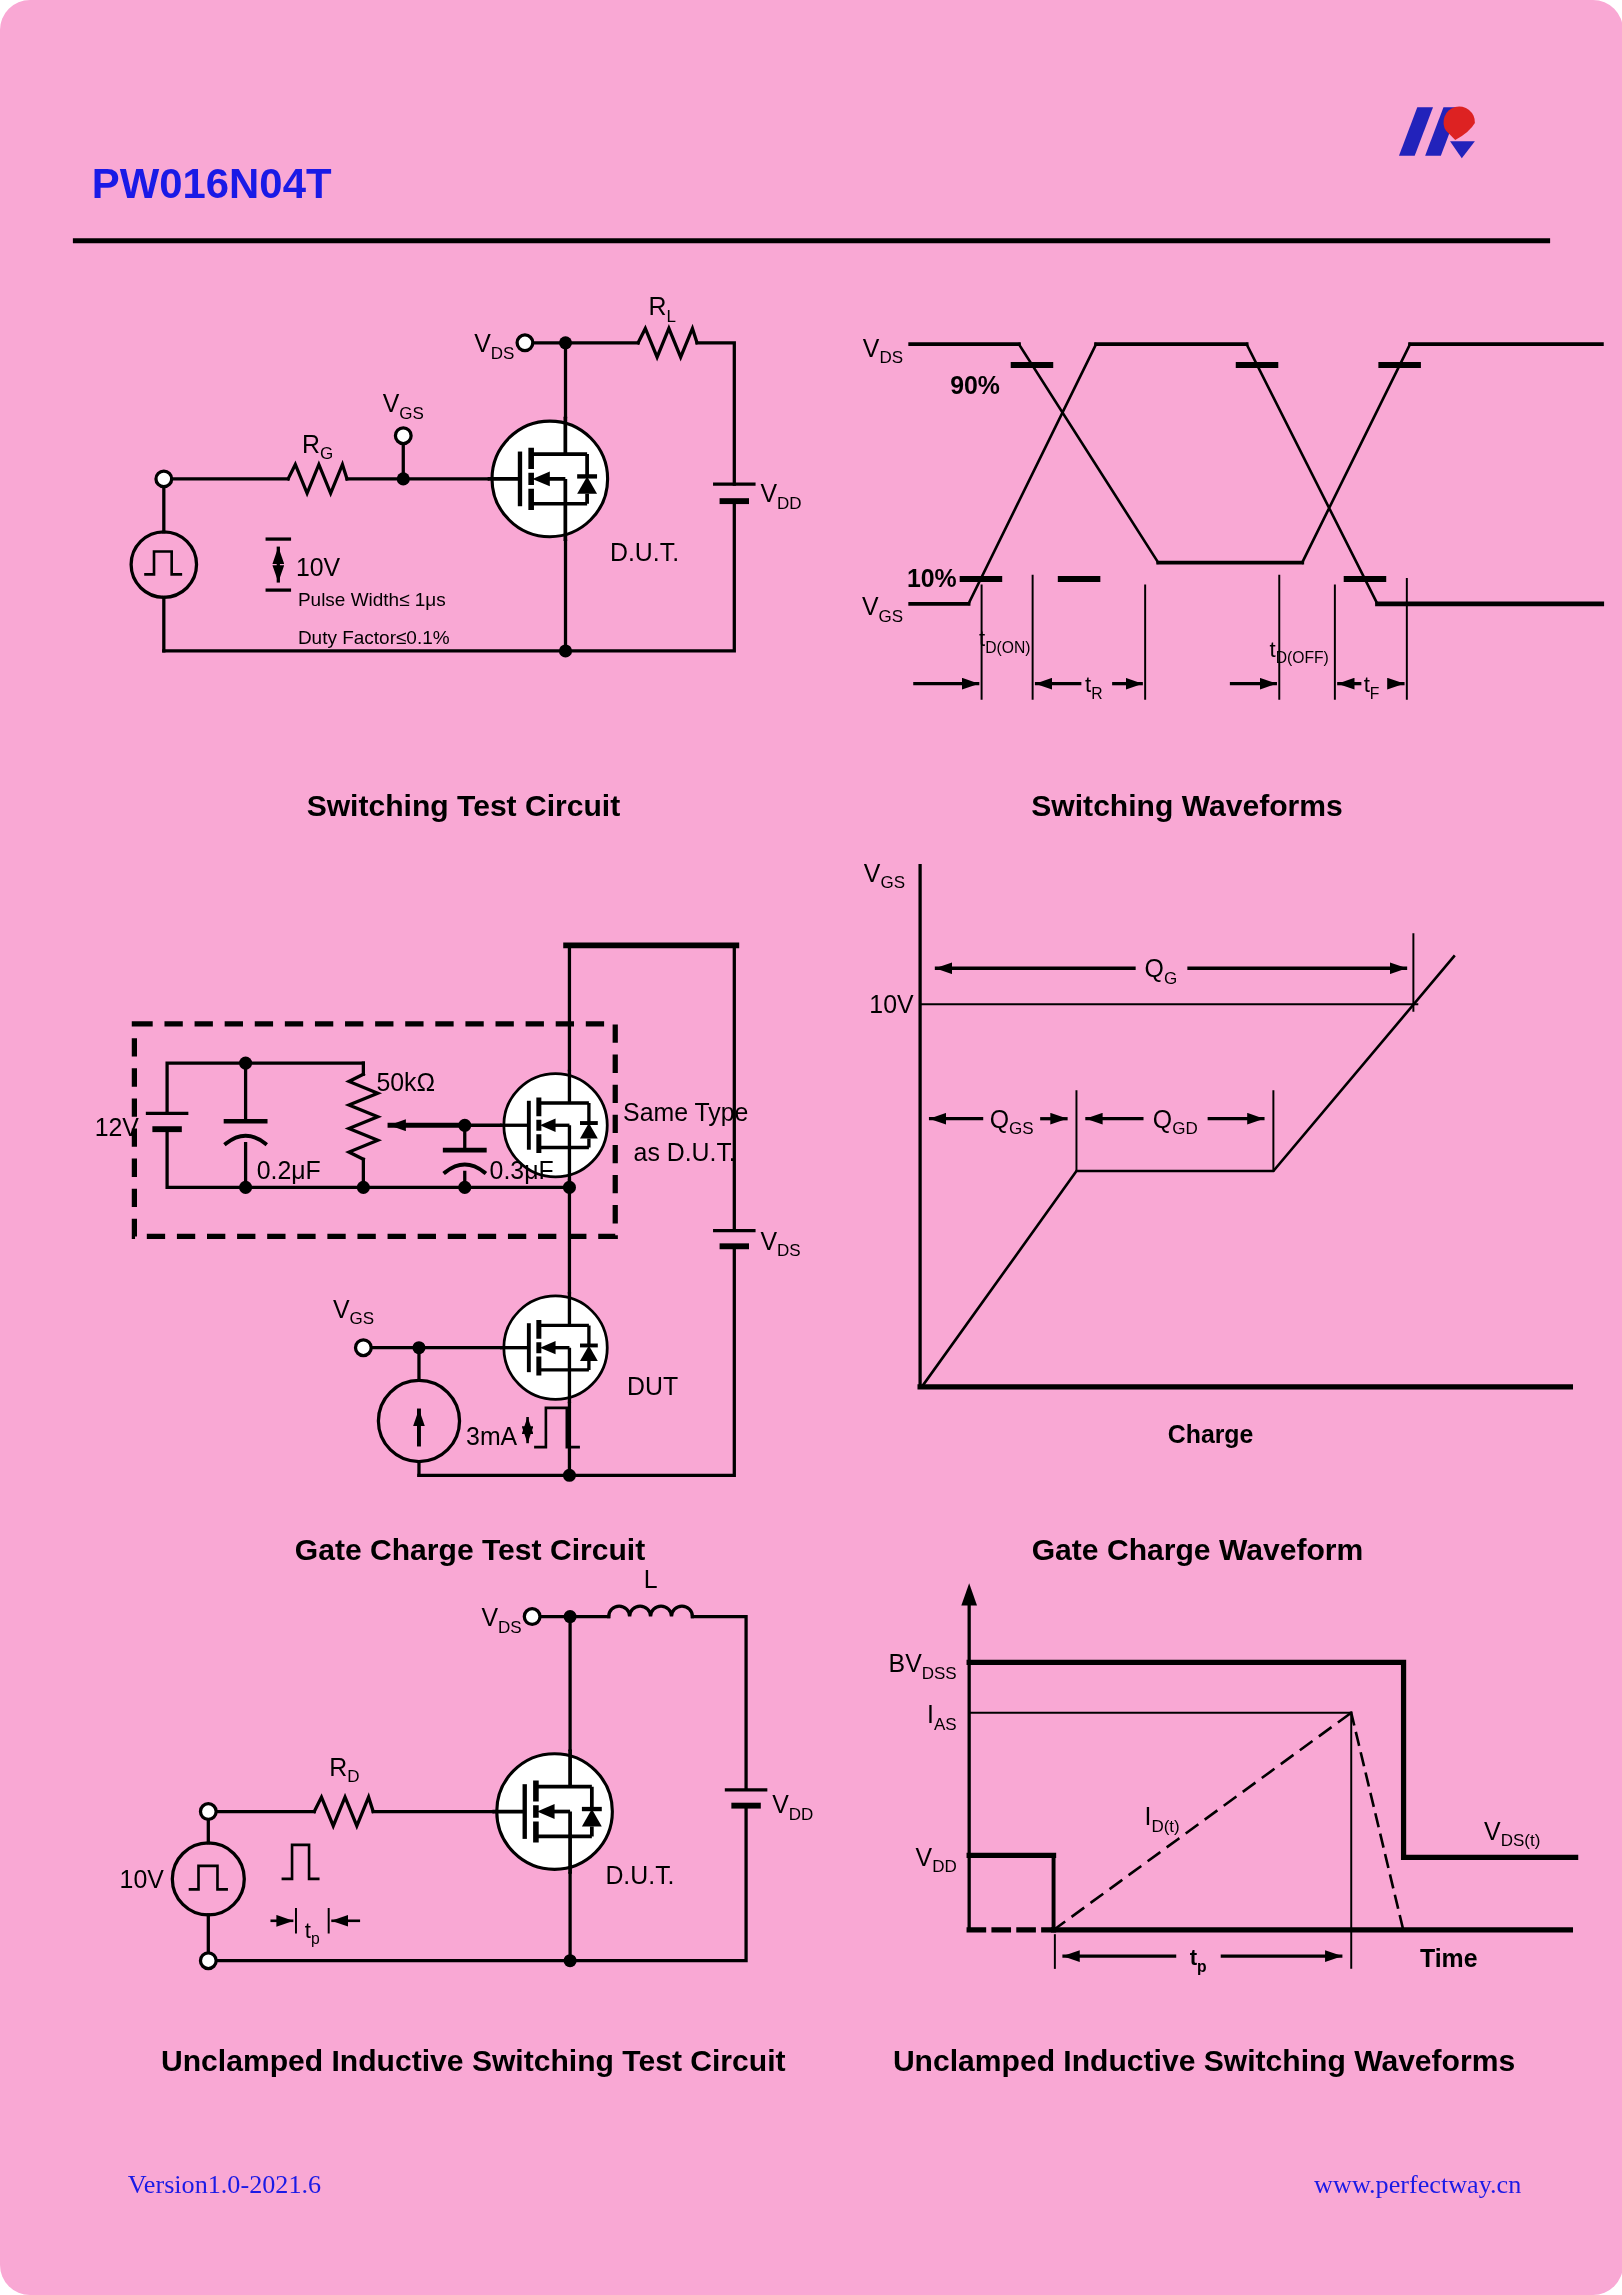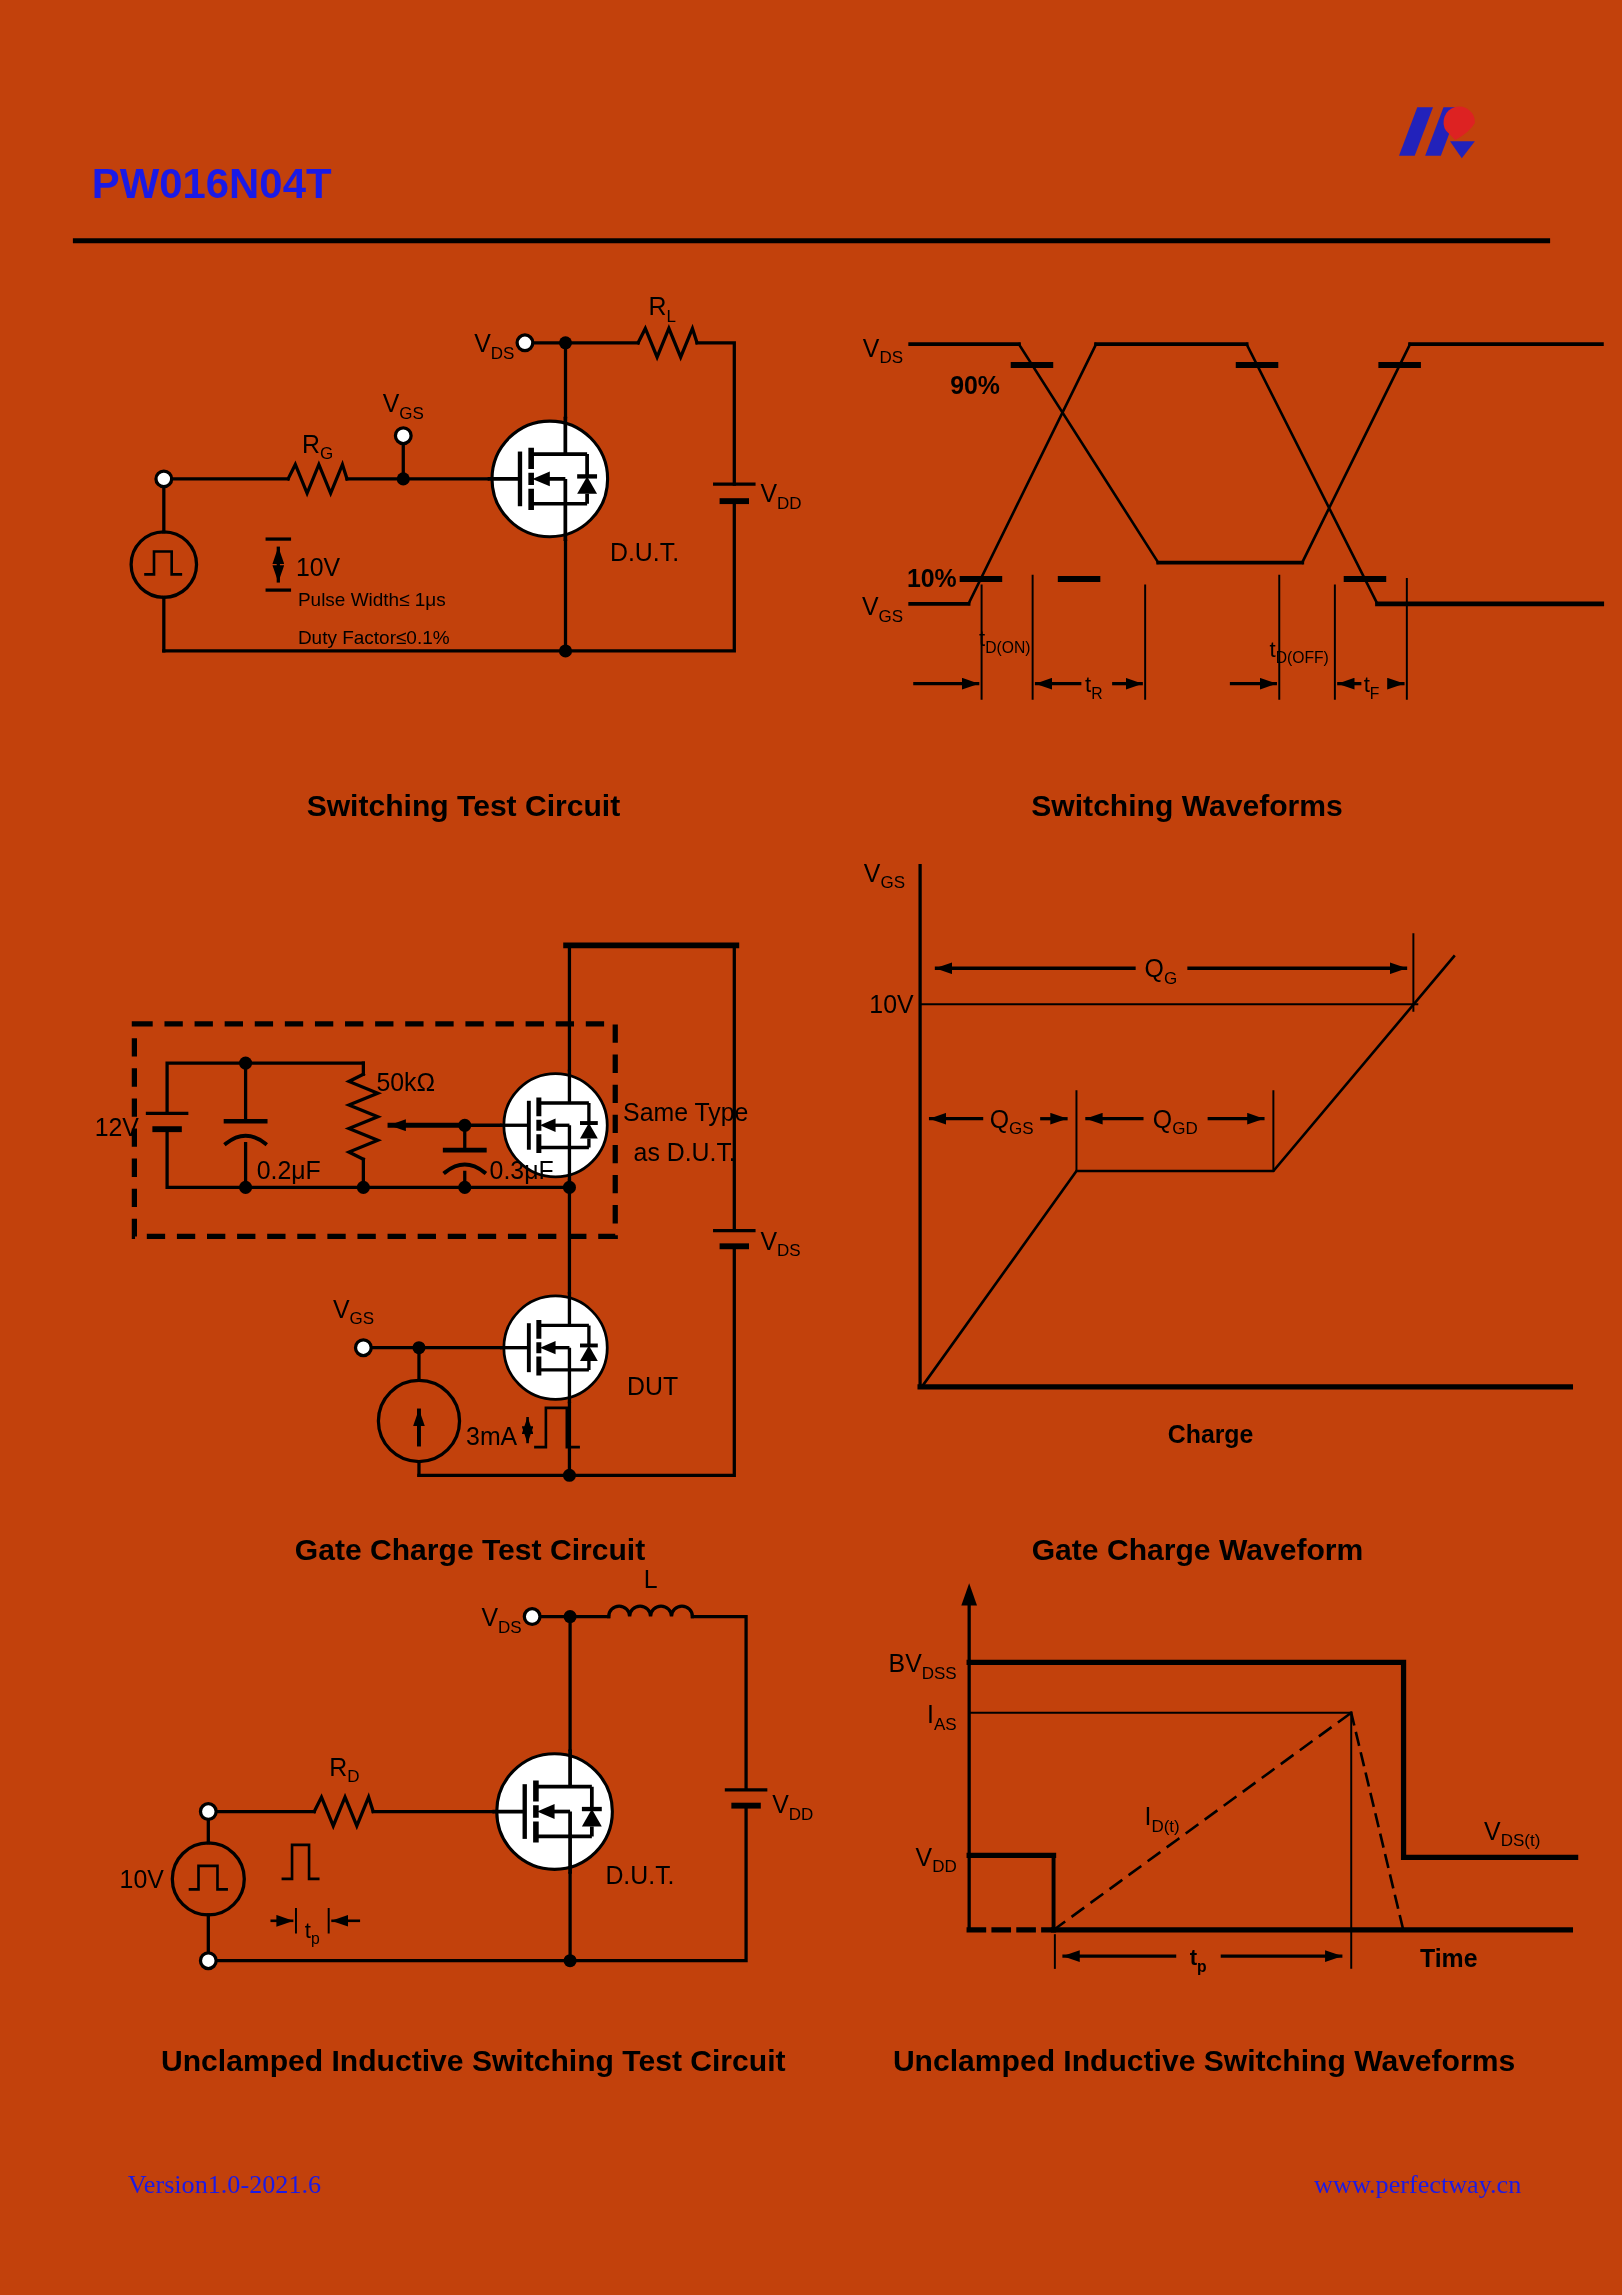--- a/index.html
+++ b/index.html
@@ -1,16 +1,16 @@
 <!DOCTYPE html>
 <html style="font-size:10.5px"><head>
 <meta charset="utf-8">
 <style>
   html,body{margin:0;padding:0;background:#ffffff;}
-  #page{position:relative;width:1623px;height:2295px;background:#c2410c;}
+  #page{position:relative;width:1623px;height:2295px;background:#f9a8d4;border-radius:30px;}
   svg{display:block;}
   .w{stroke:#000;stroke-width:5;fill:none;stroke-linecap:square;}
   .w3{stroke-width:3;} .w4{stroke-width:4;} .w6{stroke-width:6;} .w7{stroke-width:7;}
   .w8{stroke-width:8;} .w9{stroke-width:9;}
   .blk{fill:#000;stroke:none;}
   .dot{fill:#000;stroke:none;}
   .term{fill:#fff;stroke:#000;stroke-width:5;}
   .t{font-family:"Liberation Sans",sans-serif;font-size:38px;fill:#000;}
   .tm{font-family:"Liberation Sans",sans-serif;font-size:34px;fill:#000;}
   .s{font-size:26px;}

